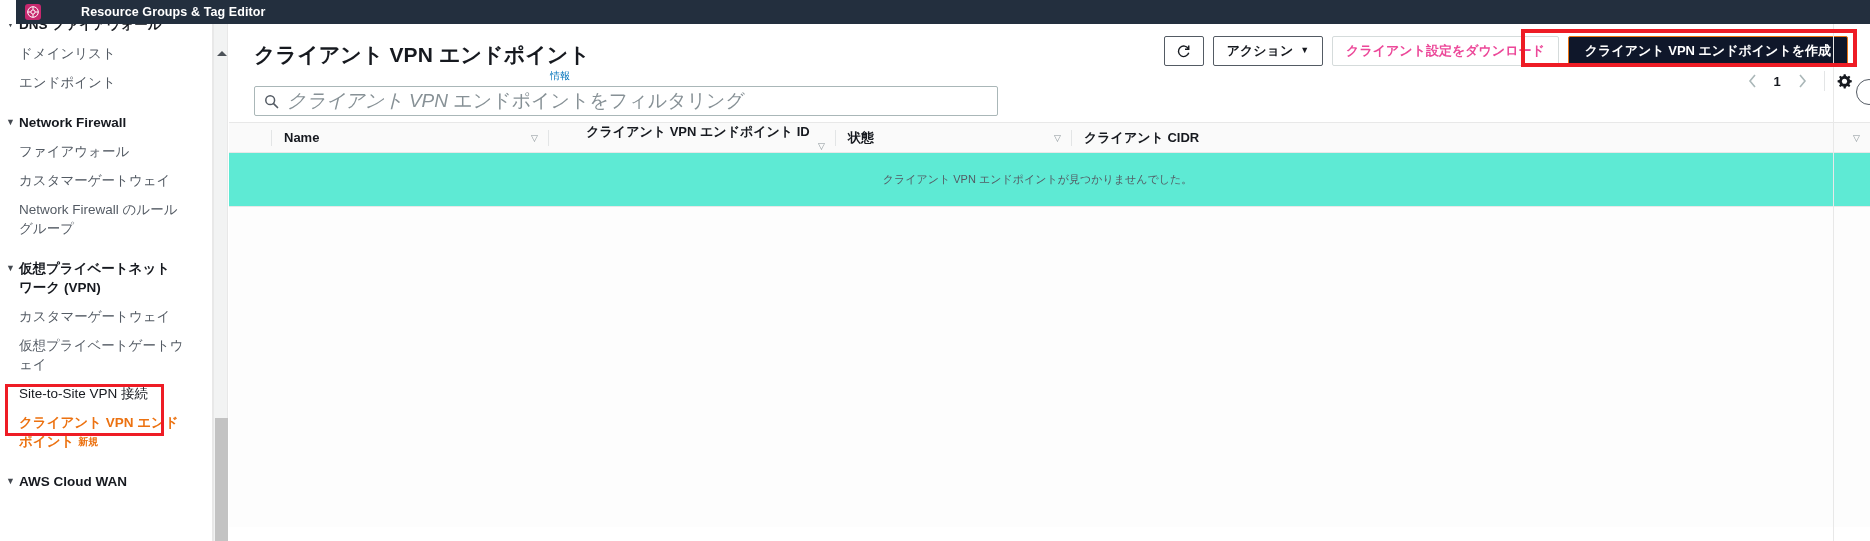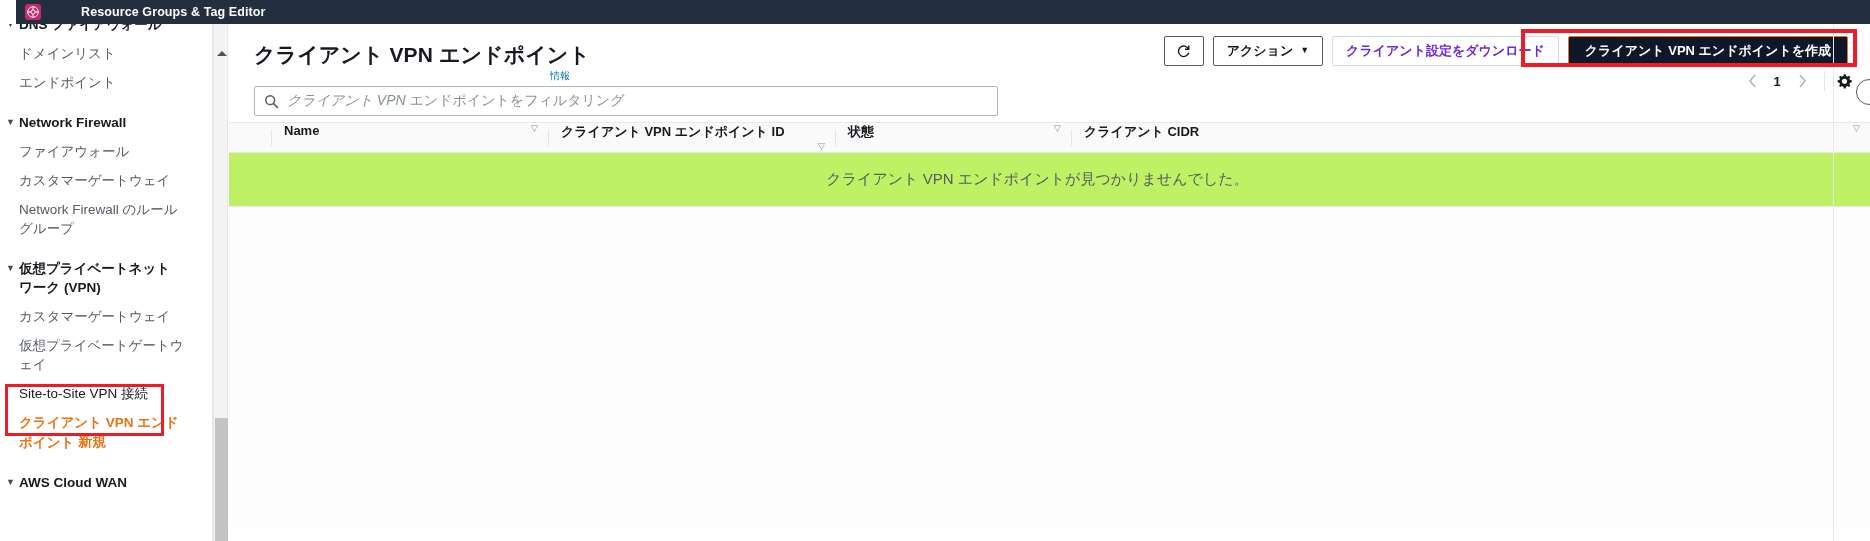--- a/index.html
+++ b/index.html
@@ -74,21 +74,21 @@
     color: #545b64;
     cursor: pointer;
   }
   .nav-item.plain { color: #16191f; }
 
   .nav-item-active {
     color: #ec7211;
     font-weight: bold;
   }
   .badge-new {
-    font-size: 14px;
+    font-size: 10px;
     font-weight: bold;
     color: #ec7211;
     margin-left: 4px;
     vertical-align: 1px;
   }
 
   
   .annot-sidebar {
     position: absolute;
     left: 5px; top: 384px;
@@ -190,21 +190,21 @@
     display: flex; align-items: center; justify-content: center;
     padding: 0 13px;
     cursor: pointer;
     white-space: nowrap;
   }
   .btn-refresh { width: 40px; padding: 0; }
   .btn-refresh svg { display: block; }
   .btn-caret { font-size: 9px; margin-left: 7px; position: relative; top: -1px; }
   .btn-disabled {
     border-color: #d5dbdb;
-    color: #6d28d9;
+    color: #ec4899;
     cursor: default;
     font-weight: bold;
   }
   .btn-primary {
     background: #0f172a;
     border-color: #ec7211;
     color: #ffffff;
     height: 30px;
     padding: 0 16px;
   }
@@ -221,21 +221,21 @@
     width: 744px; height: 30px;
     border: 1px solid #aab7b8;
     border-radius: 2px;
     background: #ffffff;
     display: flex; align-items: center;
     padding-left: 9px;
   }
   .search-box svg { flex: 0 0 auto; display:block; }
   .search-ph {
     margin-left: 8px;
-    font-size: 14px;
+    font-size: 19px;
     color: #879196;
     font-style: italic;
     white-space: nowrap;
   }
   .search-ph .nonital { font-style: normal; }
 
   
   .pager {
     position: absolute;
     right: 16px; top: 44px;
@@ -278,21 +278,21 @@
     display: flex;
     align-items: center;
     height: 30px;
     background: #fafafa;
     border-bottom: 1px solid #e8e8e8;
     font-size: 13px;
     font-weight: bold;
     color: #16191f;
   }
   .th {
-    display: flex; align-items: flex-start;
+    display: flex; align-items: center;
     height: 30px;
     padding-left: 12px;
     position: relative;
   }
   .th .sortico {
     margin-left: auto;
     margin-right: 10px;
     color: #879196;
     font-size: 9px;
   }
@@ -303,23 +303,23 @@
   }
   .th-check { width: 42px; }
   .th-name { width: 276px; }
   .th-id   { width: 286px; flex-direction: column; }
   .th-state{ width: 235px; }
   .th-cidr { flex: 1 1 auto; }
 
   .empty-row {
     height: 54px;
     display: flex; align-items: center; justify-content: center;
-    font-size: 15px;
+    font-size: 11px;
     color: #545b64;
-    background: #bef264;
+    background: #5eead4;
     border-bottom: 1px solid #e8e8e8;
     padding-right: 24px;
   }
   .table-body-fill {
     height: 320px;
     background: #fdfdfd;
   }
 
   
   .right-edge {

